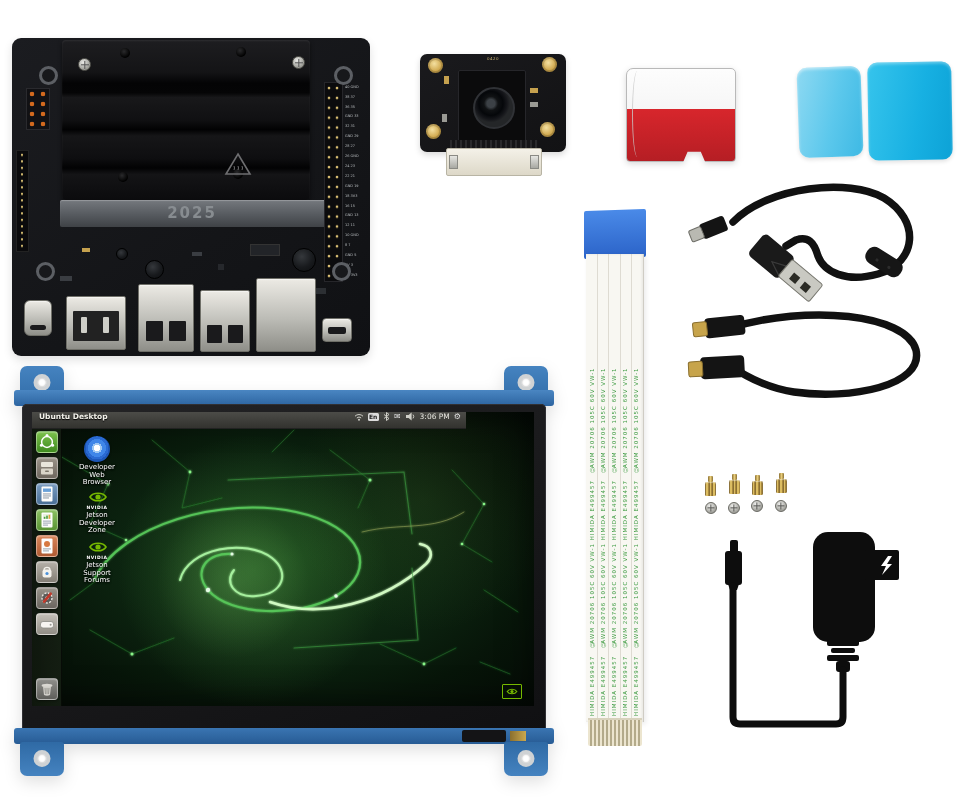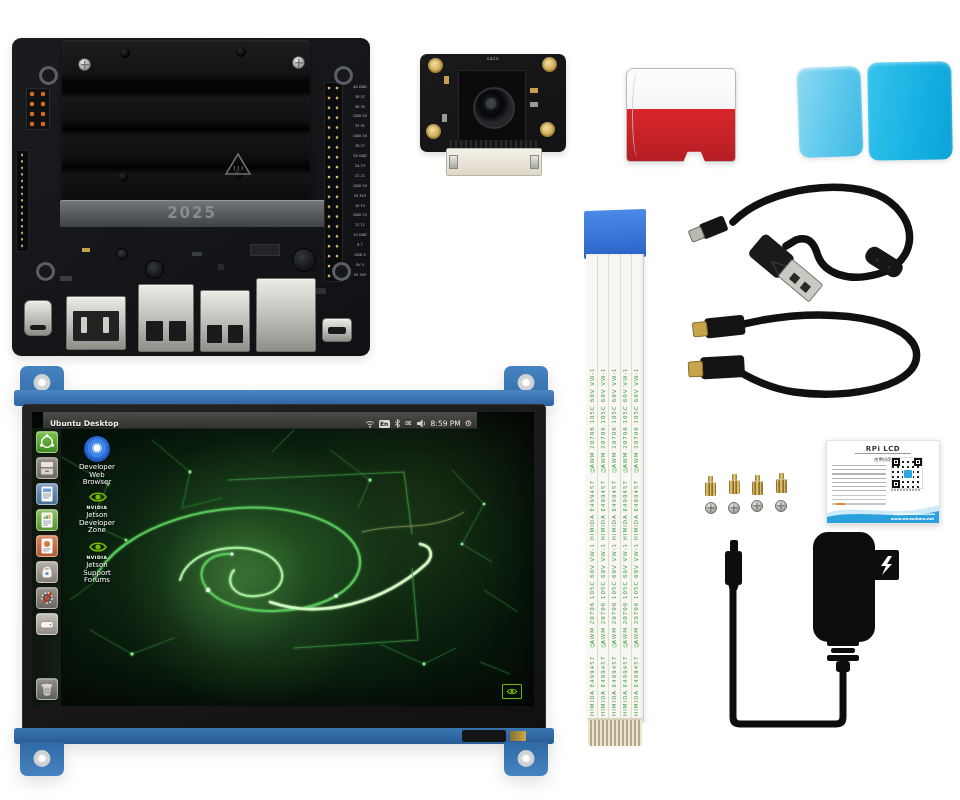--- a/index.html
+++ b/index.html
@@ -1,21 +1,21 @@
 <!DOCTYPE html>
 <html><head>
 <meta charset="utf-8">
 <style>
   html,body{margin:0;padding:0;background:#fff;font-family:"DejaVu Sans",sans-serif;}
   #stage{position:relative;width:960px;height:800px;background:#fff;overflow:hidden;}
   .abs{position:absolute;}
   .pre{white-space:pre-line;}
 
   
-  #board{left:12px;top:38px;width:358px;height:318px;background:linear-gradient(145deg,#1b1c20,#141518 60%,#101114);border-radius:9px;box-shadow:0 4px 10px rgba(0,0,0,.12);text-align:center;}
+  #board{left:12px;top:38px;width:358px;height:318px;background:linear-gradient(145deg,#1b1c20,#141518 60%,#101114);border-radius:9px;box-shadow:0 4px 10px rgba(0,0,0,.12);}
   #heatsink{left:50px;top:2px;width:248px;height:160px;border-radius:4px;
     background:linear-gradient(180deg,#1d1d20 0%,#141416 20%,#040405 27%,#050506 33%,#18181a 36%,#101012 50%,#020203 56%,#161618 60%,#0e0e10 74%,#020203 80%,#141416 84%,#0b0b0d 100%);
     box-shadow:inset 0 1px 2px rgba(255,255,255,.08),0 2px 4px rgba(0,0,0,.5);}
   .hsHole{width:10px;height:10px;border-radius:50%;background:radial-gradient(circle at 40% 35%,#2a2a2c,#000 70%);}
   #ramBar{left:48px;top:162px;width:268px;height:27px;background:linear-gradient(180deg,#75797e,#565a5f 55%,#3f4246);border-radius:2px;box-shadow:inset 0 1px 1px rgba(255,255,255,.25);}
   #ramMark{left:40%;top:4px;font-size:15px;font-weight:bold;letter-spacing:2px;color:#8d9296;opacity:.9;}
   #gpio{left:312px;top:44px;width:17px;height:198px;background-color:#0b0b0d;border:1px solid #26262a;
     background-image:radial-gradient(circle at 4px 5px,#d8bd72 1px,rgba(0,0,0,0) 1.7px),radial-gradient(circle at 12px 5px,#d8bd72 1px,rgba(0,0,0,0) 1.7px);
     background-size:17px 9.9px;}
   #gpioLabels{left:333px;top:44px;width:60px;height:400px;color:#cfd3d6;font-size:7px;line-height:19.8px;transform:scale(.5);transform-origin:top left;opacity:.85;}
@@ -88,21 +88,21 @@
   #stripTop{left:0;top:26px;width:540px;height:16px;background:linear-gradient(180deg,#4a86c2,#2c64a0);border-radius:3px;}
   #stripBot{left:0;top:364px;width:540px;height:16px;background:linear-gradient(180deg,#3a75b2,#275b94);border-radius:3px;}
   #bezel{left:8px;top:40px;width:524px;height:330px;background:linear-gradient(160deg,#242426,#18181a 55%,#101012);border-radius:5px;box-shadow:inset 0 0 0 1px #303034;}
   #screen{left:18px;top:48px;width:502px;height:294px;overflow:hidden;
     background:
       radial-gradient(circle at 44% 54%,rgba(120,230,100,.22),rgba(0,0,0,0) 42%),
       radial-gradient(circle at 40% 58%,rgba(170,255,140,.16),rgba(0,0,0,0) 22%),
       radial-gradient(circle at 78% 30%,rgba(120,160,60,.10),rgba(0,0,0,0) 30%),
       radial-gradient(ellipse at 50% 50%,#143a16 0%,#0c2410 45%,#071509 72%,#040a05 100%);
     box-shadow:inset 0 0 34px rgba(0,0,0,.55);}
-  #taskbar{left:0;top:0;width:434px;height:16px;background:linear-gradient(180deg,#4c4c48,#3a3a36 70%,#33332f);border-bottom:1px solid #222;display:flex;align-items:flex-end;z-index:5;margin-left:11px;}
+  #taskbar{left:0;top:0;width:434px;height:16px;background:linear-gradient(180deg,#4c4c48,#3a3a36 70%,#33332f);border-bottom:1px solid #222;display:flex;align-items:flex-start;z-index:5;}
   #tbTitle{margin-left:7px;font-size:7.5px;font-weight:bold;color:#f2f1ea;text-shadow:0 1px 1px #000;}
   #tbRight{margin-left:auto;margin-right:5px;display:flex;align-items:center;gap:4px;color:#ddd;}
   #tbEn{font-size:6px;background:#dcdcdc;color:#222;border-radius:1.5px;padding:0 1.5px;font-weight:bold;line-height:8px;}
   #tbTime{font-size:7.5px;color:#e6e5df;}
   .tbGlyph{font-size:8px;line-height:8px;color:#ddd;}
   #launcher{left:0;top:16px;width:30px;height:278px;background:linear-gradient(90deg,rgba(16,24,14,.92),rgba(22,32,20,.85));border-right:1px solid rgba(0,0,0,.5);display:flex;flex-direction:column;align-items:center;padding-top:3px;box-sizing:border-box;z-index:4;}
   .tile{width:22px;height:22px;border-radius:4px;border:1px solid rgba(255,255,255,.38);margin-bottom:4px;box-sizing:border-box;box-shadow:inset 0 1px 1px rgba(255,255,255,.25),0 1px 2px rgba(0,0,0,.4);flex:none;}
   .deskIcon{position:absolute;z-index:3;}
   .deskLabel{position:absolute;width:58px;text-align:center;font-size:7px;line-height:7.5px;color:#fff;text-shadow:0 1px 2px #000,0 0 2px #000;z-index:3;}
   .nvWord{position:absolute;width:58px;text-align:center;font-size:4.5px;font-weight:bold;color:#fff;letter-spacing:.5px;text-shadow:0 1px 1px #000;z-index:3;}
@@ -363,21 +363,21 @@
             </svg>
           <span id="tbEn">En</span>
           <svg width="7" height="9" viewBox="0 0 7 9">
               <path d="M3.5,0.5 L3.5,8.5 M3.5,0.5 L6,2.5 L1,6.5 M3.5,8.5 L6,6.5 L1,2.5" stroke="#cfcfc8" stroke-width="1" fill="none"></path>
             </svg>
           <span class="tbGlyph">✉</span>
           <svg width="11" height="9" viewBox="0 0 11 9">
               <polygon points="1,3 3.6,3 6.6,0.6 6.6,8.4 3.6,6 1,6" fill="#cfcfc8"></polygon>
               <path d="M8,2.6 A3,3 0 0 1 8,6.4" stroke="#cfcfc8" fill="none" stroke-width="1"></path>
             </svg>
-          <span id="tbTime">8:59 PM</span>
+          <span id="tbTime">3:06 PM</span>
           <span class="tbGlyph">⚙</span>
         </span>
       </div>
 
       <div class="abs" id="launcher">
         <div class="tile" style="background:linear-gradient(180deg,#7cc24c,#3f8a1f);">
           <svg width="20" height="20" viewBox="0 0 20 20">
               <circle cx="10" cy="10" r="5.4" fill="none" stroke="#fff" stroke-width="1.5"></circle>
               <circle cx="10" cy="3.6" r="1.5" fill="#fff"></circle>
               <circle cx="4.4" cy="13.2" r="1.5" fill="#fff"></circle>
@@ -508,40 +508,20 @@
     <div class="standoff" style="left:78px;top:5px;">
         <div class="soPin"></div>
         <div class="soBody"></div>
       </div>
     <div class="hwScrew" style="left:7px;top:34px;"></div>
     <div class="hwScrew" style="left:30px;top:34px;"></div>
     <div class="hwScrew" style="left:53px;top:32px;"></div>
     <div class="hwScrew" style="left:77px;top:32px;"></div>
   </div>
 
-  <div class="abs" id="manual">
-    <div class="abs" id="manualTitle">RPi LCD</div>
-    <div class="abs" id="manualSub">使用说明</div>
-    <div class="abs parLines" style="left:5px;top:24px;width:54px;height:26px;"></div>
-    <div class="abs parLines" style="left:5px;top:54px;width:54px;height:12px;opacity:.55;"></div>
-    <div class="abs" style="left:9px;top:62px;width:9px;height:1.5px;background:#e08a2a;"></div>
-    <div class="abs" id="qr">
-      <div class="finder" style="left:0;top:0;"></div>
-      <div class="finder" style="right:0;top:0;"></div>
-      <div class="finder" style="left:0;bottom:0;"></div>
-      <div id="qrLogo"></div>
-    </div>
-    <div class="abs" style="left:64px;top:48px;width:30px;height:2px;background:repeating-linear-gradient(90deg,#aaa 0 2px,rgba(0,0,0,0) 2px 3px);"></div>
-    <svg class="abs" style="left:0;top:56px;" width="112" height="26" viewBox="0 0 112 26">
-      <path d="M0,16 C30,6 62,22 112,8 L112,26 L0,26 Z" fill="#cdeaf7"></path>
-      <path d="M0,20 C35,12 72,24 112,14 L112,26 L0,26 Z" fill="#2aa0dc"></path>
-      <rect x="66" y="16.5" width="42" height="1.4" fill="#ffffff" opacity=".85"></rect>
-      <text id="waveTxt" x="107" y="23" text-anchor="end">www.waveshare.net</text>
-    </svg>
-  </div>
 
   <svg class="abs" id="psu" width="240" height="225" viewBox="0 0 240 225">
     <g fill="#0d0d0d">
       <rect x="35" y="12" width="8" height="13" rx="2"></rect>
       <rect x="30" y="23" width="17" height="34" rx="3"></rect>
       <path d="M33,56 h11 l-2,6 h-7 z"></path>
       <rect x="118" y="4" width="62" height="110" rx="15"></rect>
       <rect x="170" y="22" width="34" height="30" rx="2"></rect>
       <rect x="132" y="112" width="32" height="6" rx="2"></rect>
       <rect x="136" y="120" width="24" height="5" rx="2"></rect>

